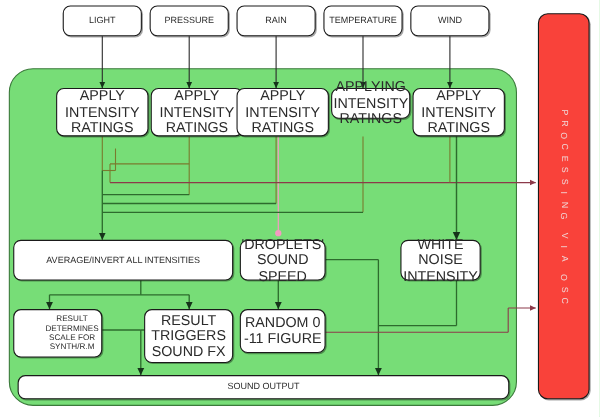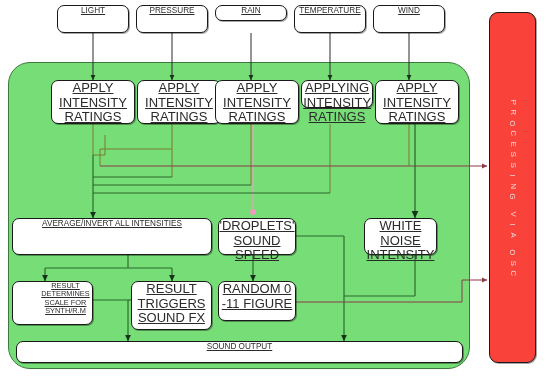--- a/index.html
+++ b/index.html
@@ -6,24 +6,23 @@
   body{width:545px;height:379px;font-family:"Liberation Sans","DejaVu Sans",sans-serif;}
   #stage{position:relative;width:545px;height:379px;overflow:hidden;background:#ffffff;}
   #edges{position:absolute;left:0;top:0;width:545px;height:379px;}
   .panel{
     position:absolute;background:#77dd77;border:1px solid #3b7a3b;
     border-radius:22px;box-sizing:border-box;
   }
   .node{
     position:absolute;background:#ffffff;border:1.6px solid #1a1a1a;
     border-radius:7px;box-sizing:border-box;
-    display:flex;align-items:flex-start;justify-content:center;text-align:center;
+    display:flex;align-items:center;justify-content:center;text-align:center;
     color:#2b2b2b;line-height:1.12;
     box-shadow:1px 1px 0 rgba(0,0,0,.35);
-    text-decoration:underline;
   }
   .node span{display:block;padding:0 2px;}
   .f9{font-size:8.2px;}
   .f8{font-size:7.4px;}
   .f85{font-size:13px;}
   .redbox{
     position:absolute;background:#f9423a;border:1.6px solid #1a1a1a;
     border-radius:9px;box-sizing:border-box;
     box-shadow:1px 1px 0 rgba(0,0,0,.35);
     display:flex;align-items:center;justify-content:center;
@@ -110,21 +109,21 @@
       <path d="M462,280 L487,280" stroke="#8c3a4a" stroke-width="1" marker-end="url(#arrM)"></path>
     </g>
   </svg>
 
   <div class="node f9" style="left:57px;top:5px;width:72px;height:28px;">
     <span>LIGHT</span>
   </div>
   <div class="node f9" style="left:136px;top:5px;width:72px;height:28px;">
     <span>PRESSURE</span>
   </div>
-  <div class="node f9" style="left:215px;top:5px;width:72px;height:16px;">
+  <div class="node f9" style="left:215px;top:5px;width:72px;height:28px;">
     <span>RAIN</span>
   </div>
   <div class="node f9" style="left:373px;top:5px;width:72px;height:28px;">
     <span>WIND</span>
   </div>
   <div class="node f9" style="left:294px;top:5px;width:72px;height:28px;">
     <span>TEMPERATURE</span>
   </div>
 
   <div class="node f85" style="left:51px;top:80px;width:84px;height:44px;">

